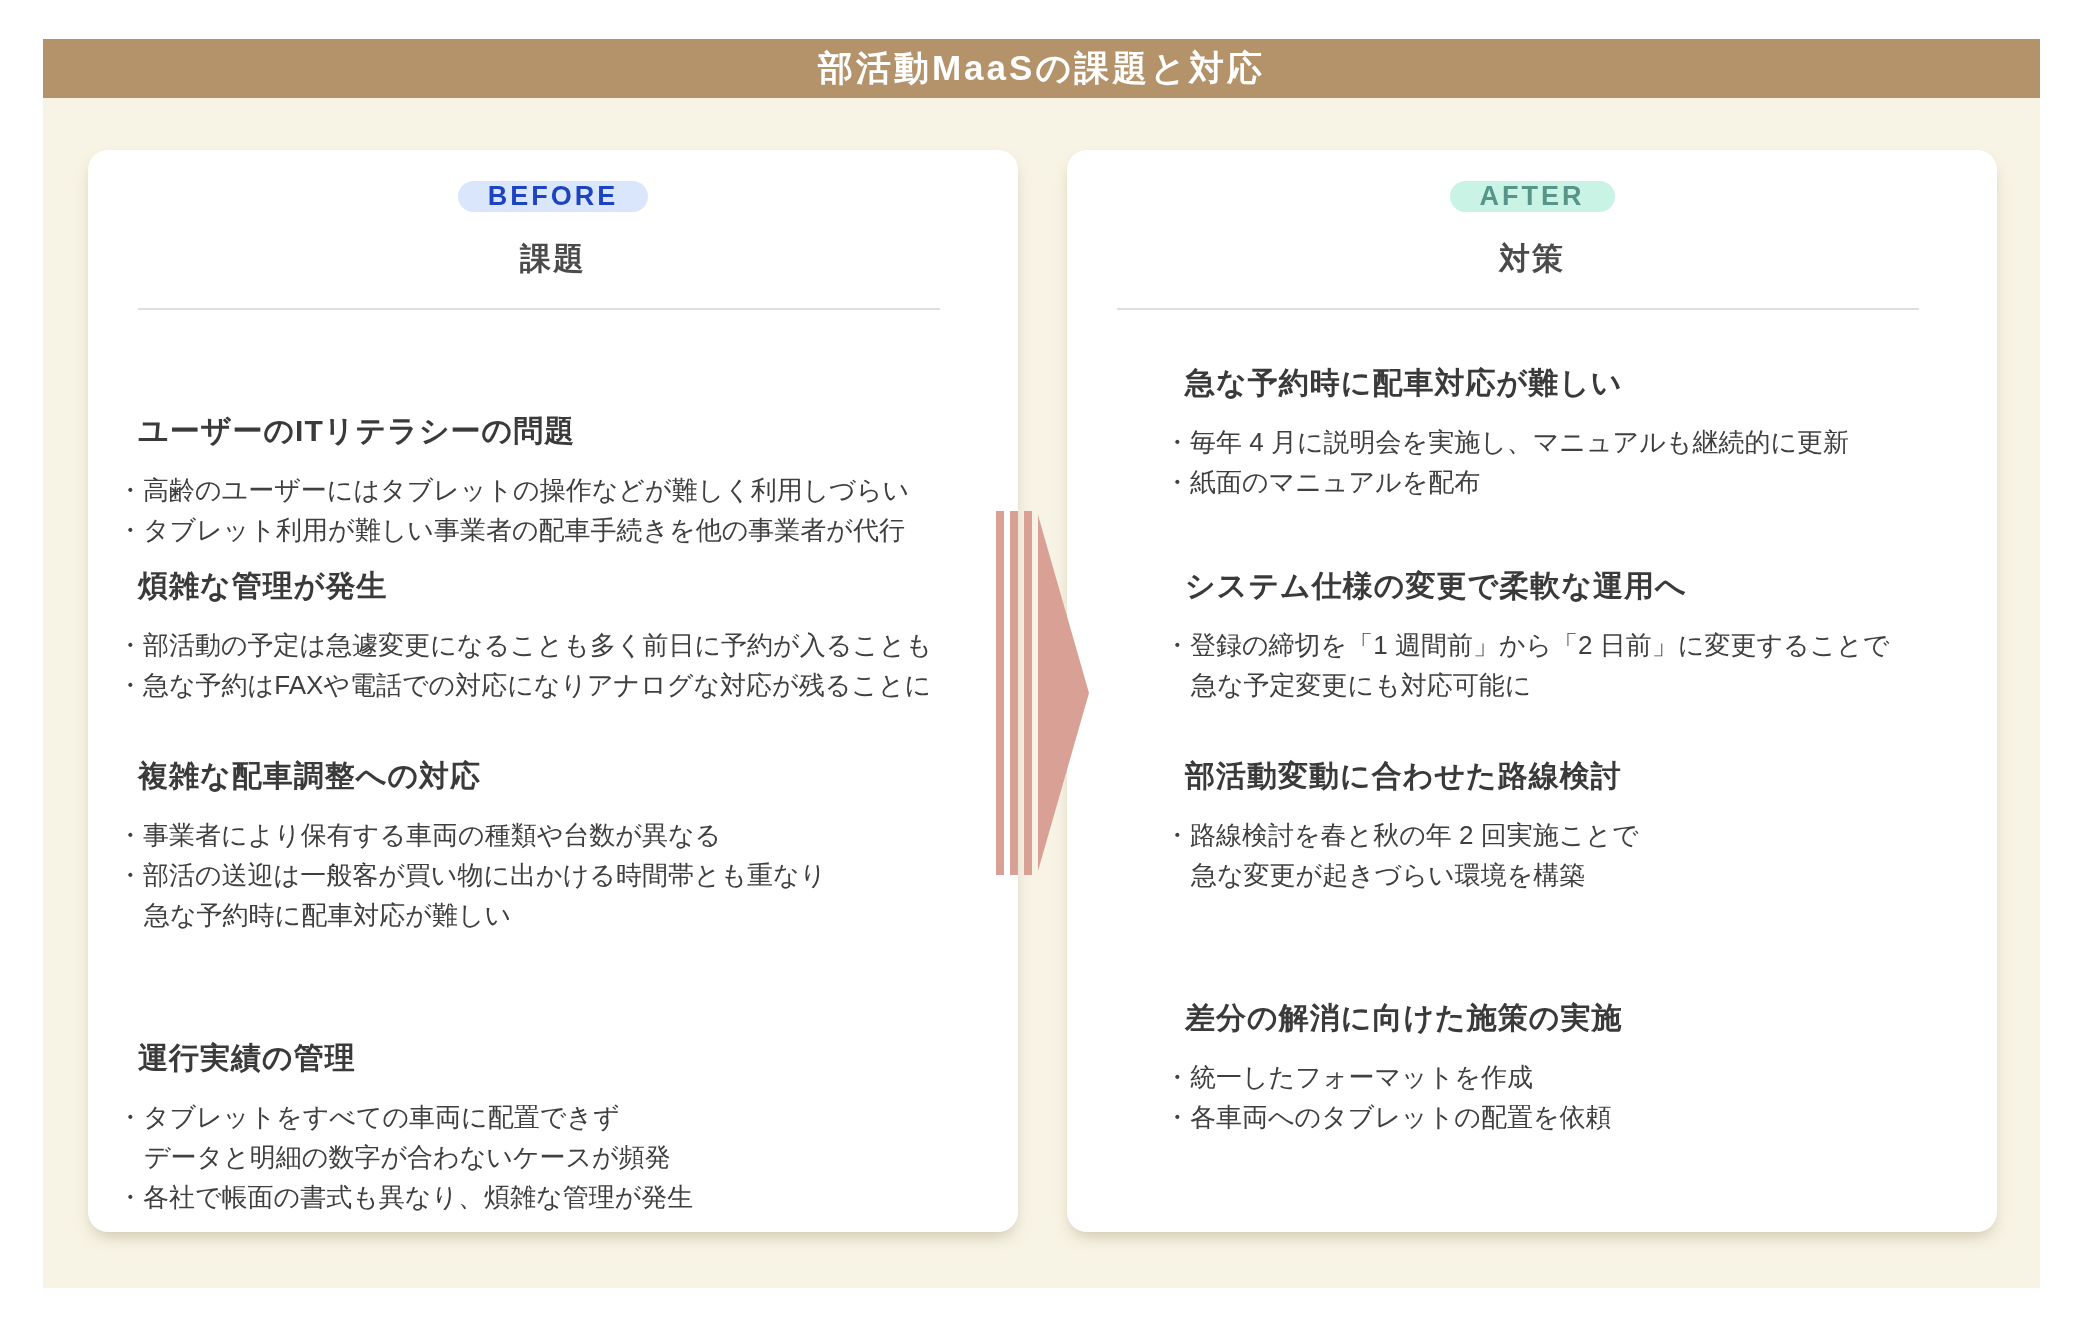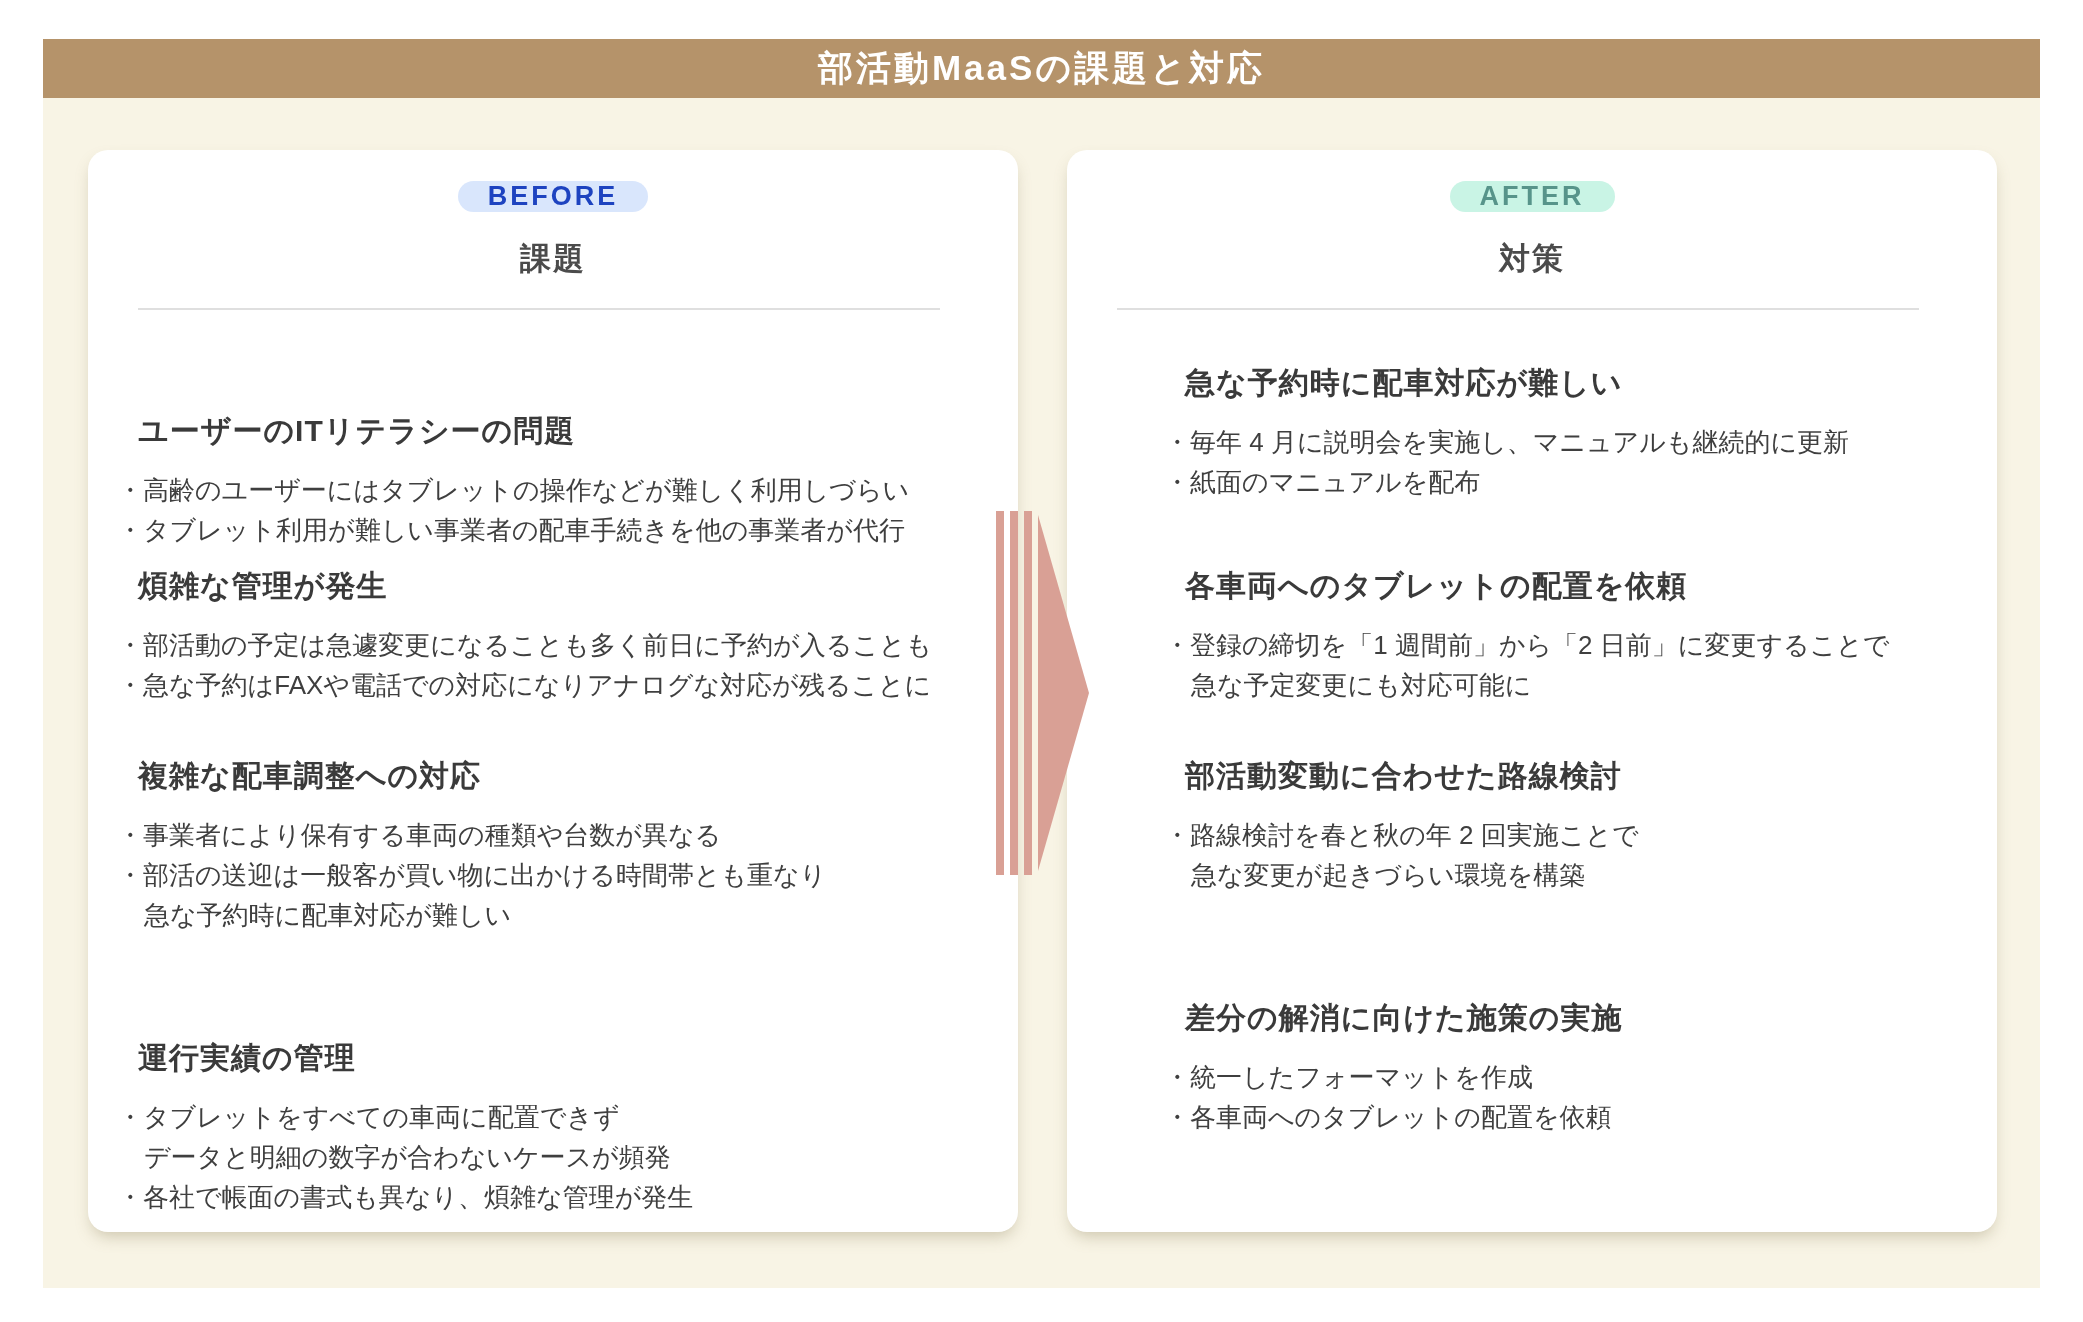--- a/index.html
+++ b/index.html
@@ -201,21 +201,21 @@
     <div class="section" style="top: 212px;">
           <div class="sec-heading">急な予約時に配車対応が難しい</div>
           <div class="bullet">
             <div class="line first">・毎年 4 月に説明会を実施し、マニュアルも継続的に更新</div>
           </div>
           <div class="bullet">
             <div class="line first">・紙面のマニュアルを配布</div>
           </div>
         </div>
         <div class="section" style="top: 415px;">
-          <div class="sec-heading">各車両へのタブレットの配置を依頼</div>
+          <div class="sec-heading">システム仕様の変更で柔軟な運用へ</div>
           <div class="bullet">
             <div class="line first">・登録の締切を「1 週間前」から「2 日前」に変更することで</div>
             <div class="line cont">急な予定変更にも対応可能に</div>
           </div>
         </div>
         <div class="section" style="top: 605px;">
           <div class="sec-heading">部活動変動に合わせた路線検討</div>
           <div class="bullet">
             <div class="line first">・路線検討を春と秋の年 2 回実施ことで</div>
             <div class="line cont">急な変更が起きづらい環境を構築</div>

